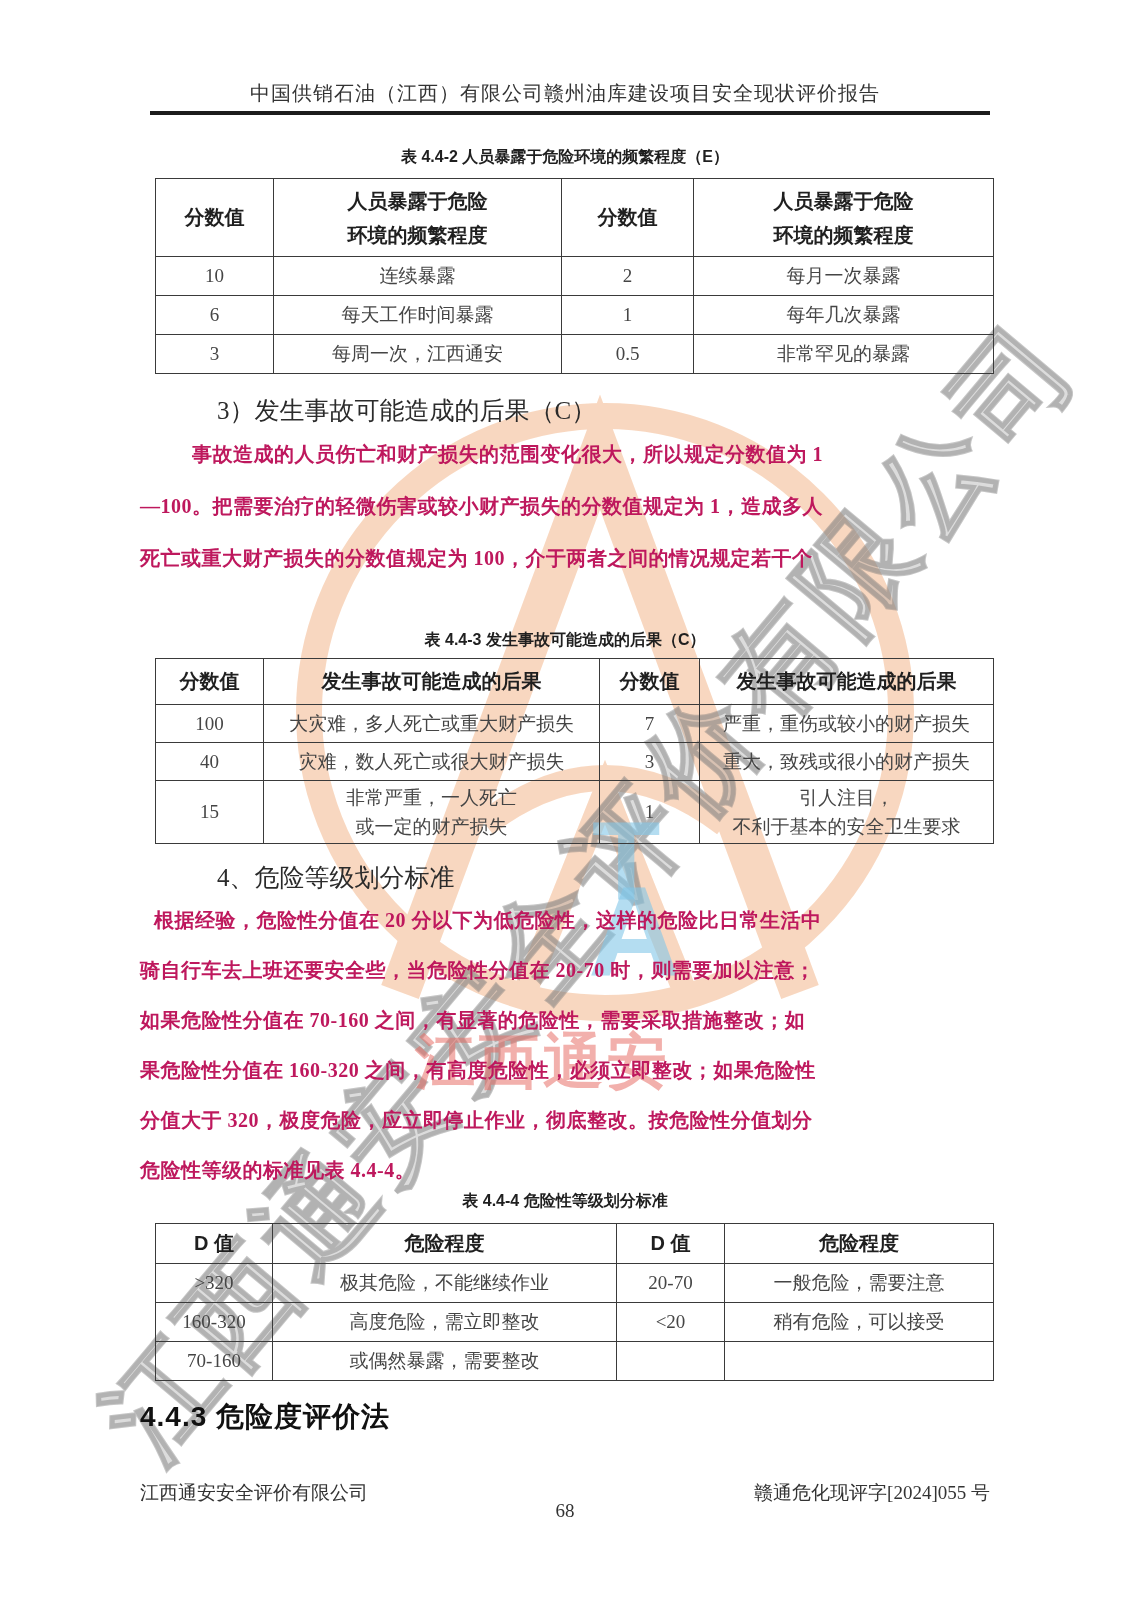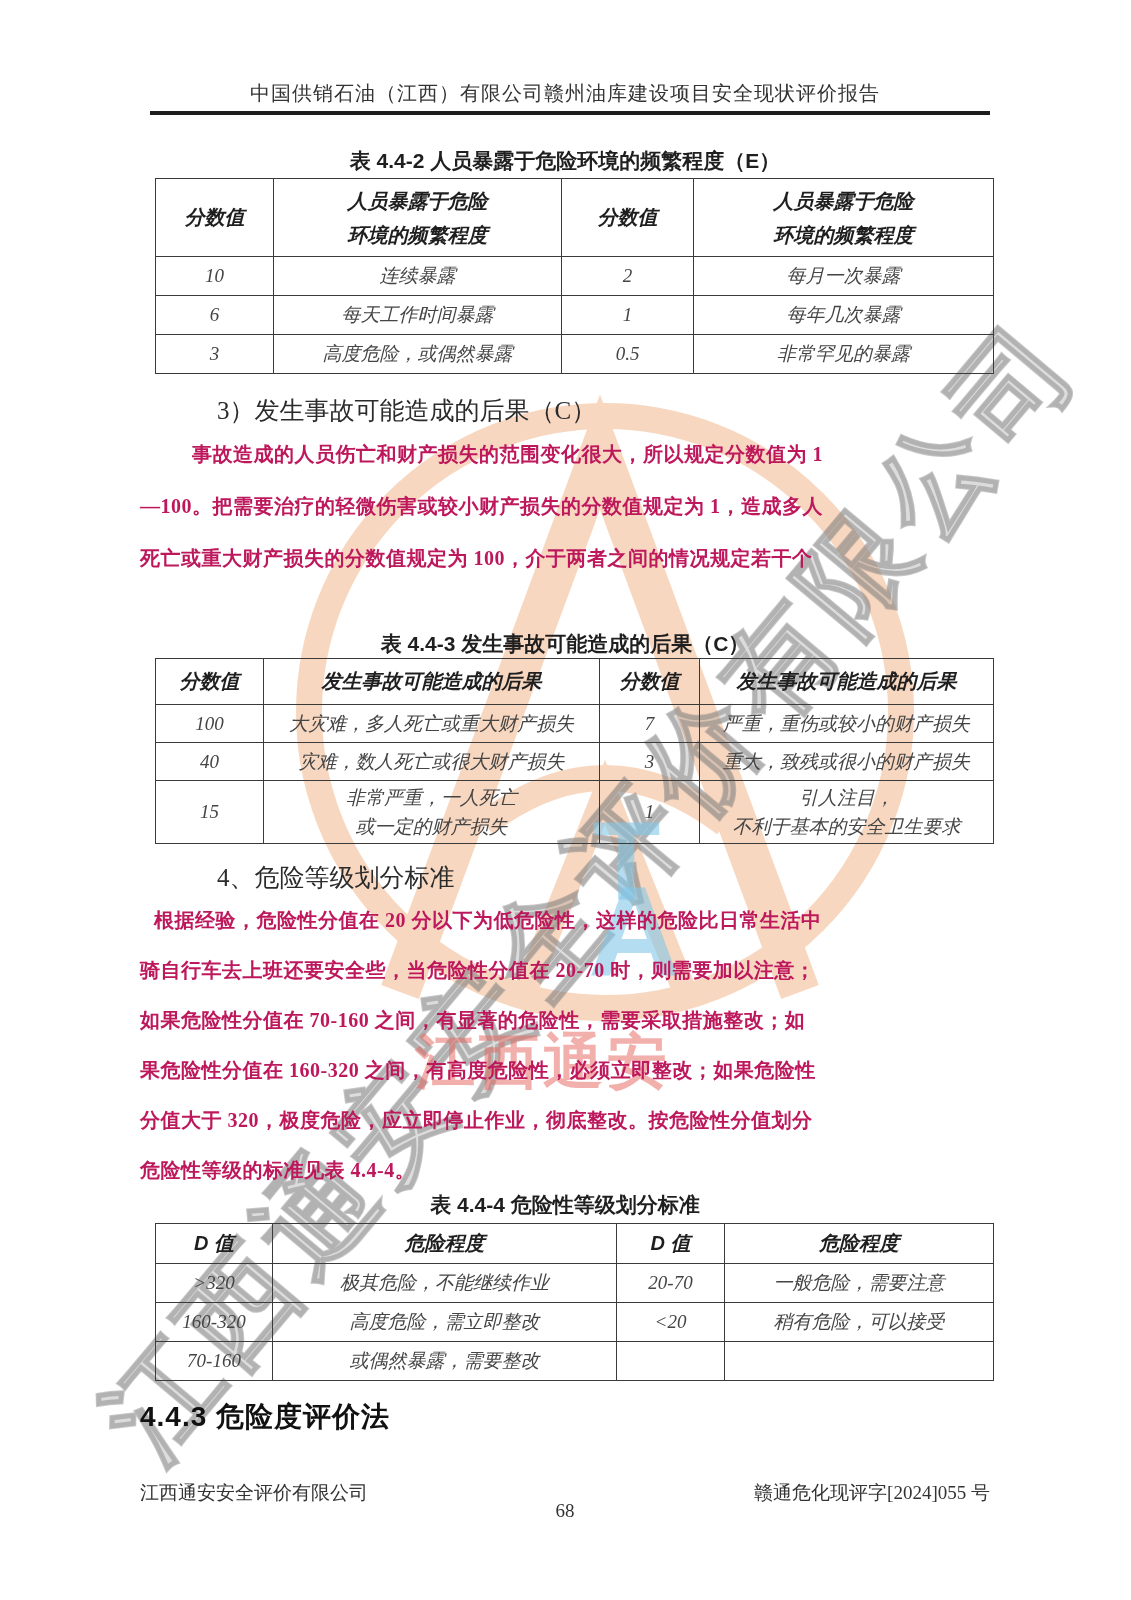--- a/index.html
+++ b/index.html
@@ -50,31 +50,30 @@
     text-align: center; font-size: 20px; letter-spacing: 1px; color: #333;
   }
   .header-rule {
     position: absolute; top: 111px; left: 150px; width: 840px; height: 4px;
     background: #1c1c1c;
   }
 
   .caption {
     position: absolute; left: 140px; width: 850px; text-align: center;
     font-family: "Liberation Sans", "DejaVu Sans", sans-serif;
-    font-weight: bold; font-size: 21px; color: #1f1f1f;
+    font-weight: bold; font-size: 16px; color: #1f1f1f;
   }
   .cap-442 { top: 147px; }
   .cap-443 { top: 630px; }
   .cap-444 { top: 1191px; }
 
   table.doc-table {
     position: absolute; left: 155px; width: 838px;
     border-collapse: collapse; table-layout: fixed;
     background: transparent;
-    font-style: italic;
   }
   table.doc-table td {
     border: 1.5px solid #3a3a3a;
     text-align: center; vertical-align: middle;
     font-size: 19px; color: #454545;
     padding: 2px 4px;
   }
   table.doc-table tr.hdr td {
     font-family: "Liberation Sans", "DejaVu Sans", sans-serif;
     font-weight: bold; font-size: 20px; color: #1f1f1f;
@@ -171,21 +170,21 @@
         <td>每月一次暴露</td>
       </tr>
       <tr class="r">
         <td>6</td>
         <td>每天工作时间暴露</td>
         <td>1</td>
         <td>每年几次暴露</td>
       </tr>
       <tr class="r">
         <td>3</td>
-        <td>高度危险，或偶然暴露</td>
+        <td>每周一次，江西通安</td>
         <td>0.5</td>
         <td>非常罕见的暴露</td>
       </tr>
     </tbody>
       </table>
 
     <div class="sub-heading h-item3">3）发生事故可能造成的后果（C）</div>
     <div class="para para-1">
       <span class="line">事故造成的人员伤亡和财产损失的范围变化很大，所以规定分数值为 1</span>
       <span class="line">—100。把需要治疗的轻微伤害或较小财产损失的分数值规定为 1，造成多人</span>

